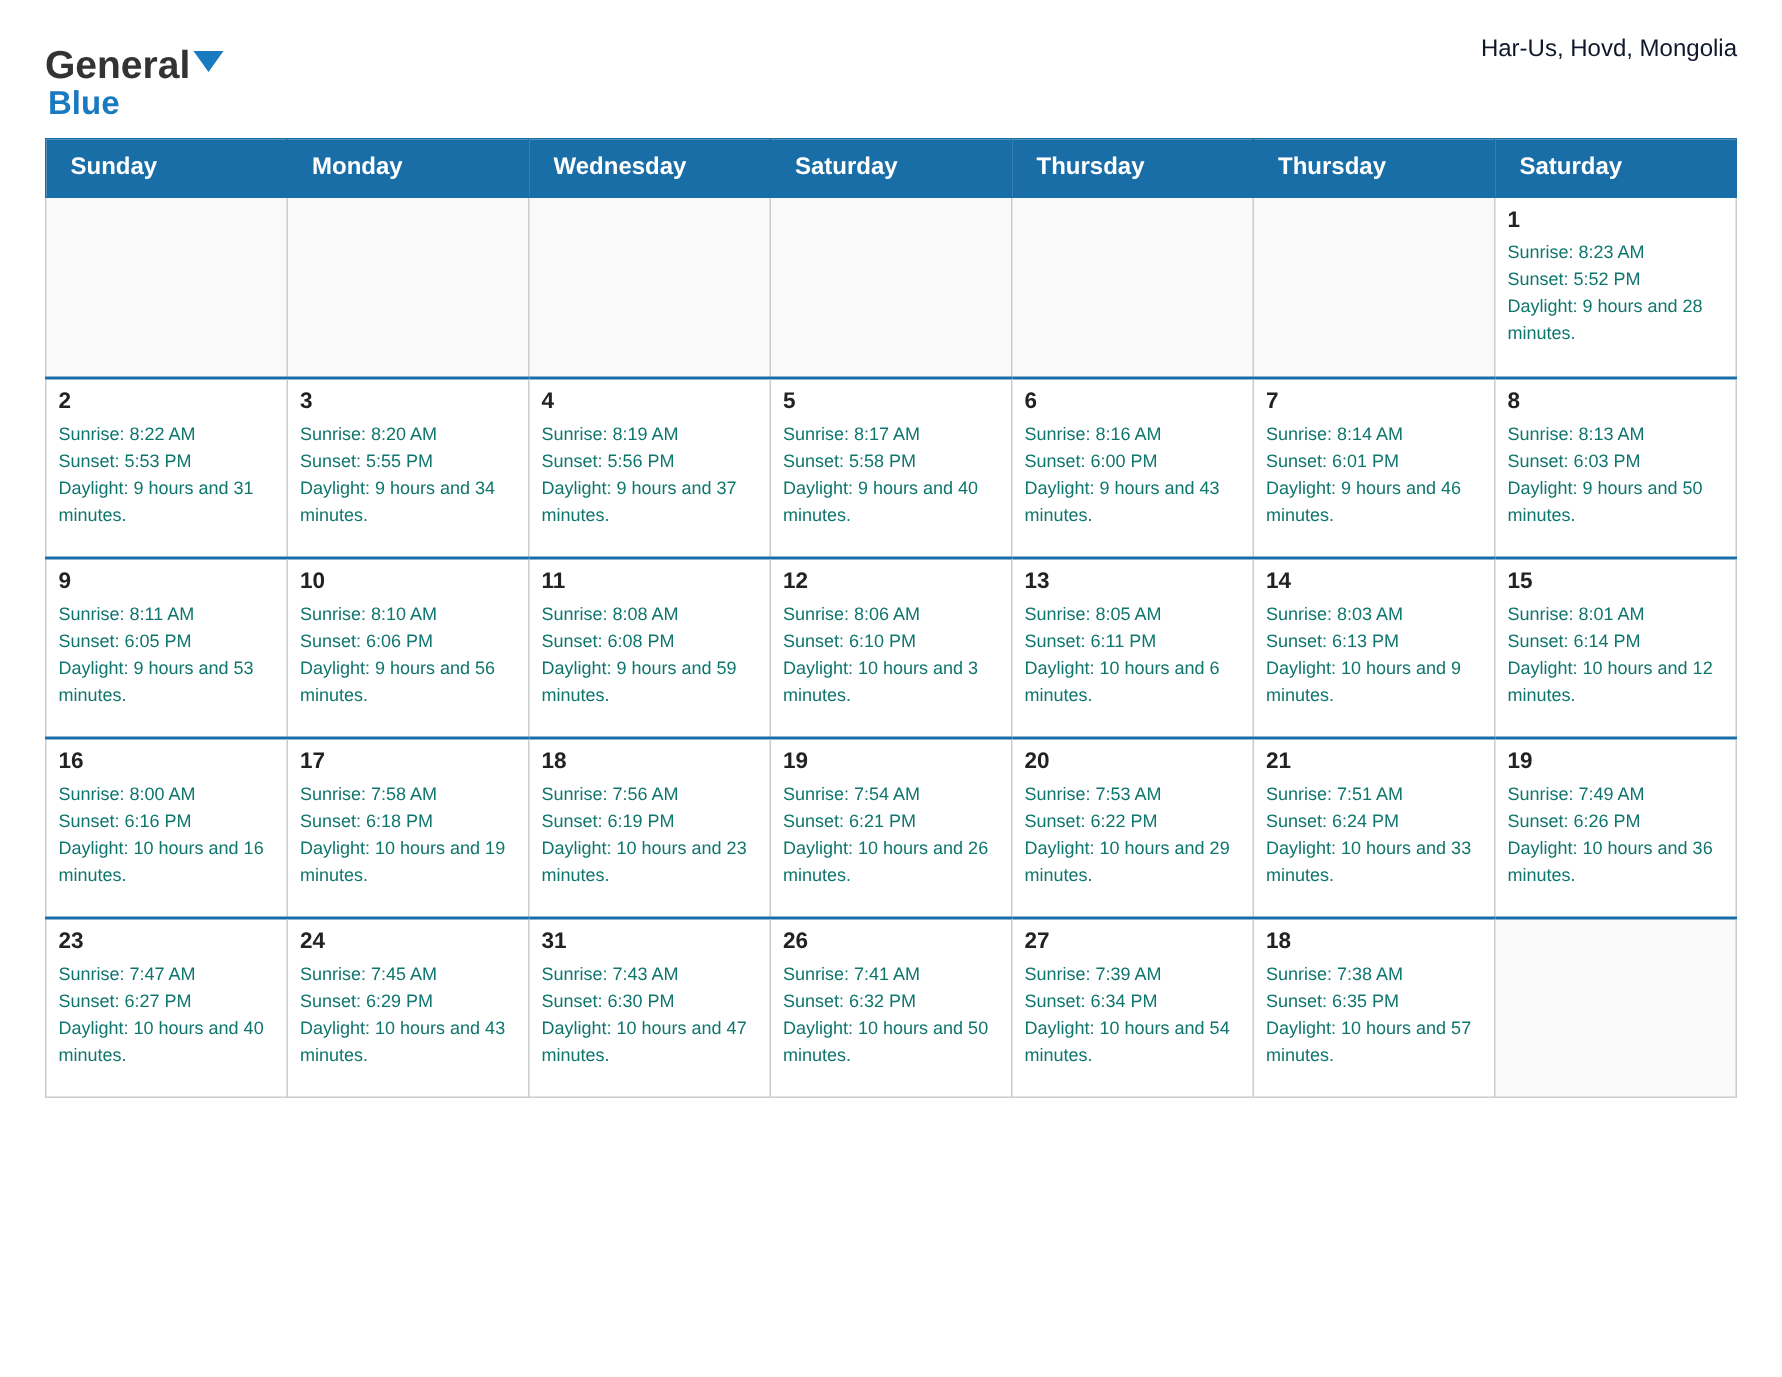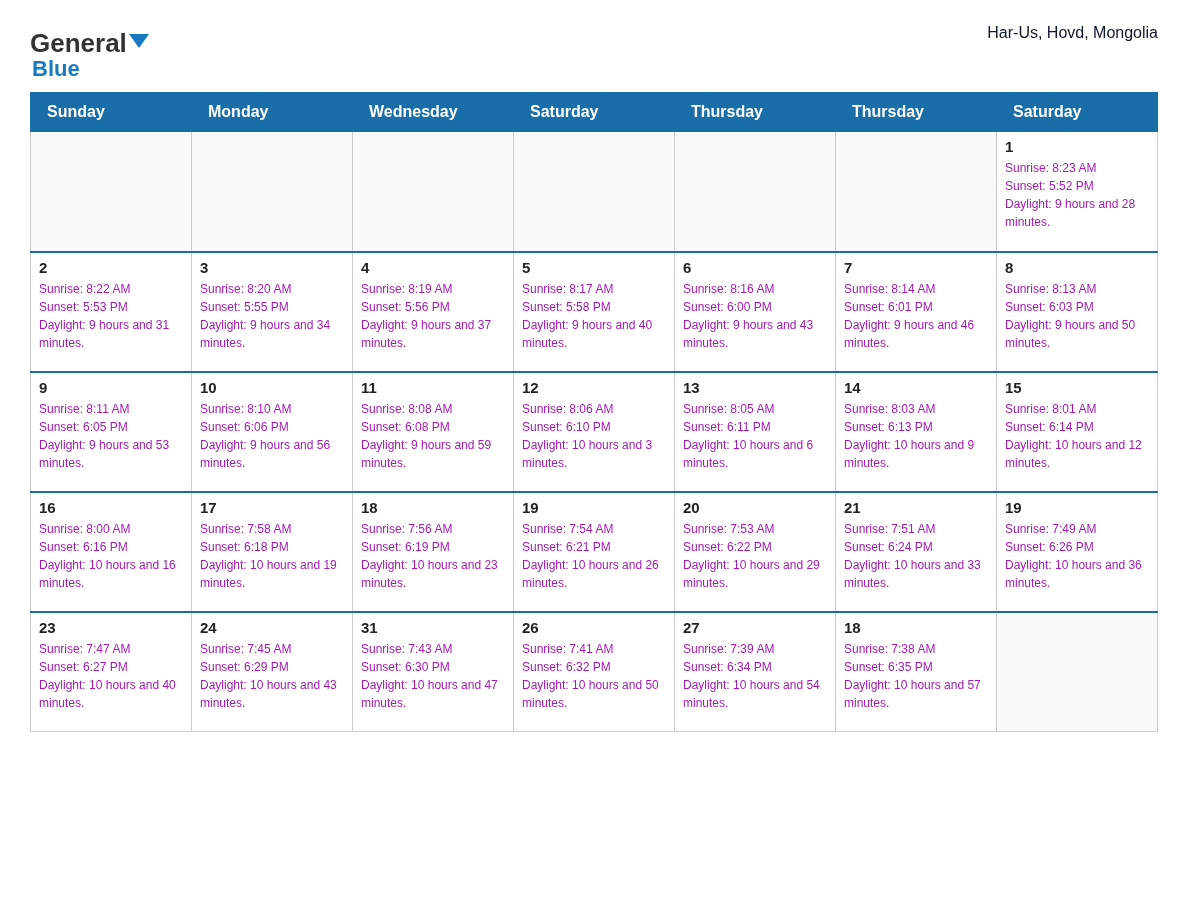--- a/index.html
+++ b/index.html
@@ -91,21 +91,21 @@
     }
     .calendar tbody tr td .day-num {
       font-size: 15px;
       font-weight: bold;
       color: #222;
       display: block;
       margin-bottom: 4px;
     }
     .calendar tbody tr td .day-info {
       font-size: 12px;
-      color: #a21caf;
+      color: #0f766e;
       line-height: 1.5;
     }
     .calendar tbody tr:not(:last-child) td {
       border-bottom: 2px solid #1a6ea8;
     }
     .calendar tbody tr td.empty {
       background: #f9f9f9;
     }
   </style>
 </head>

